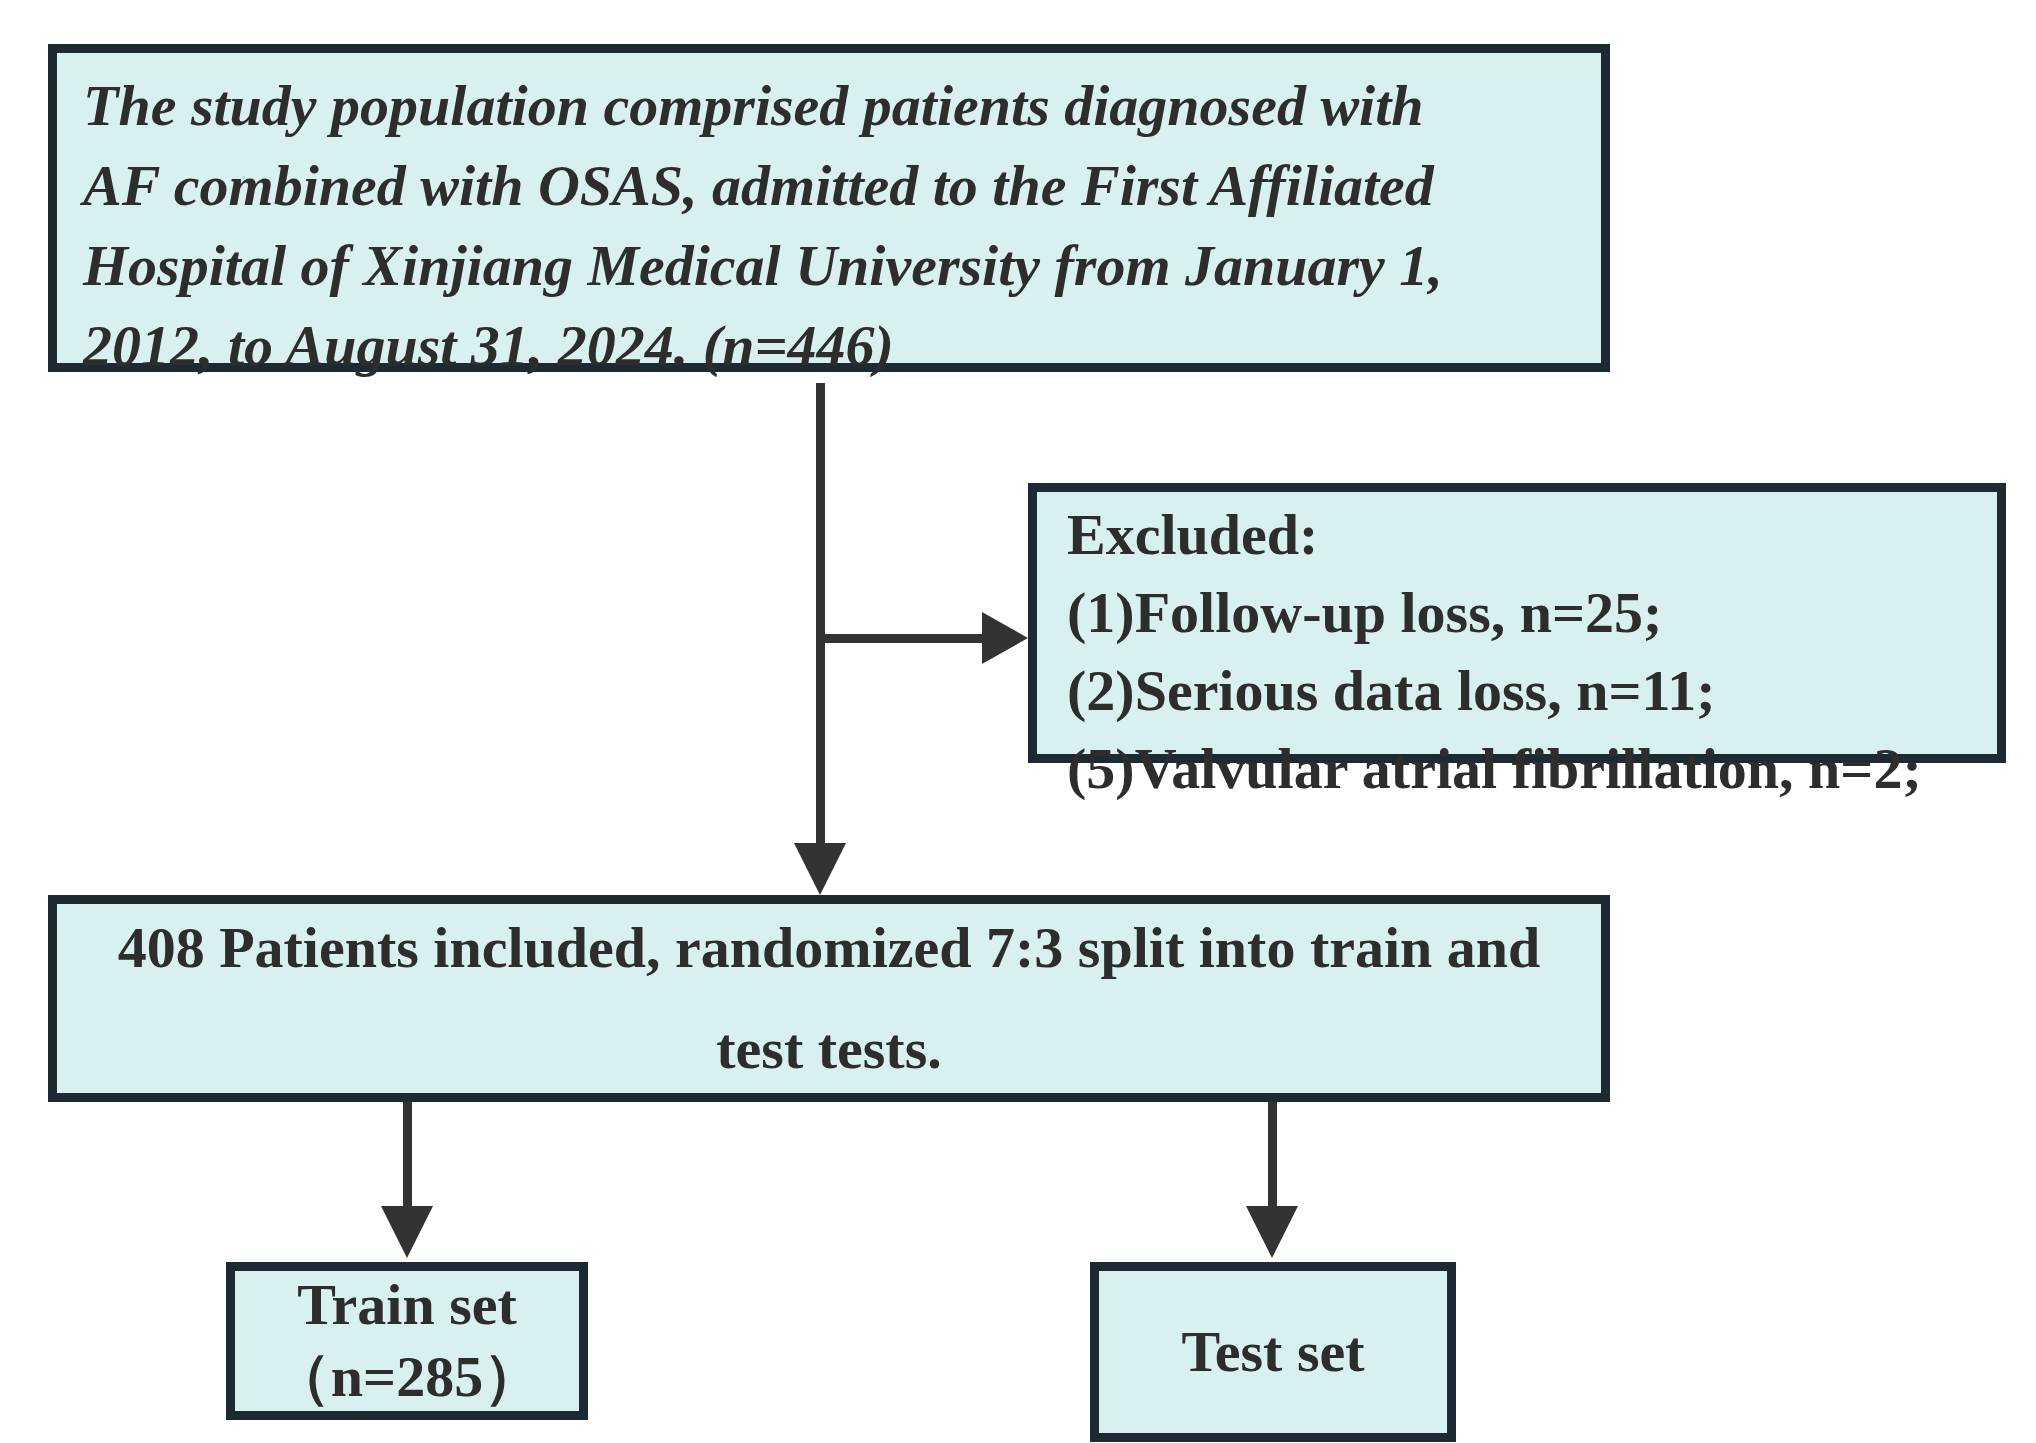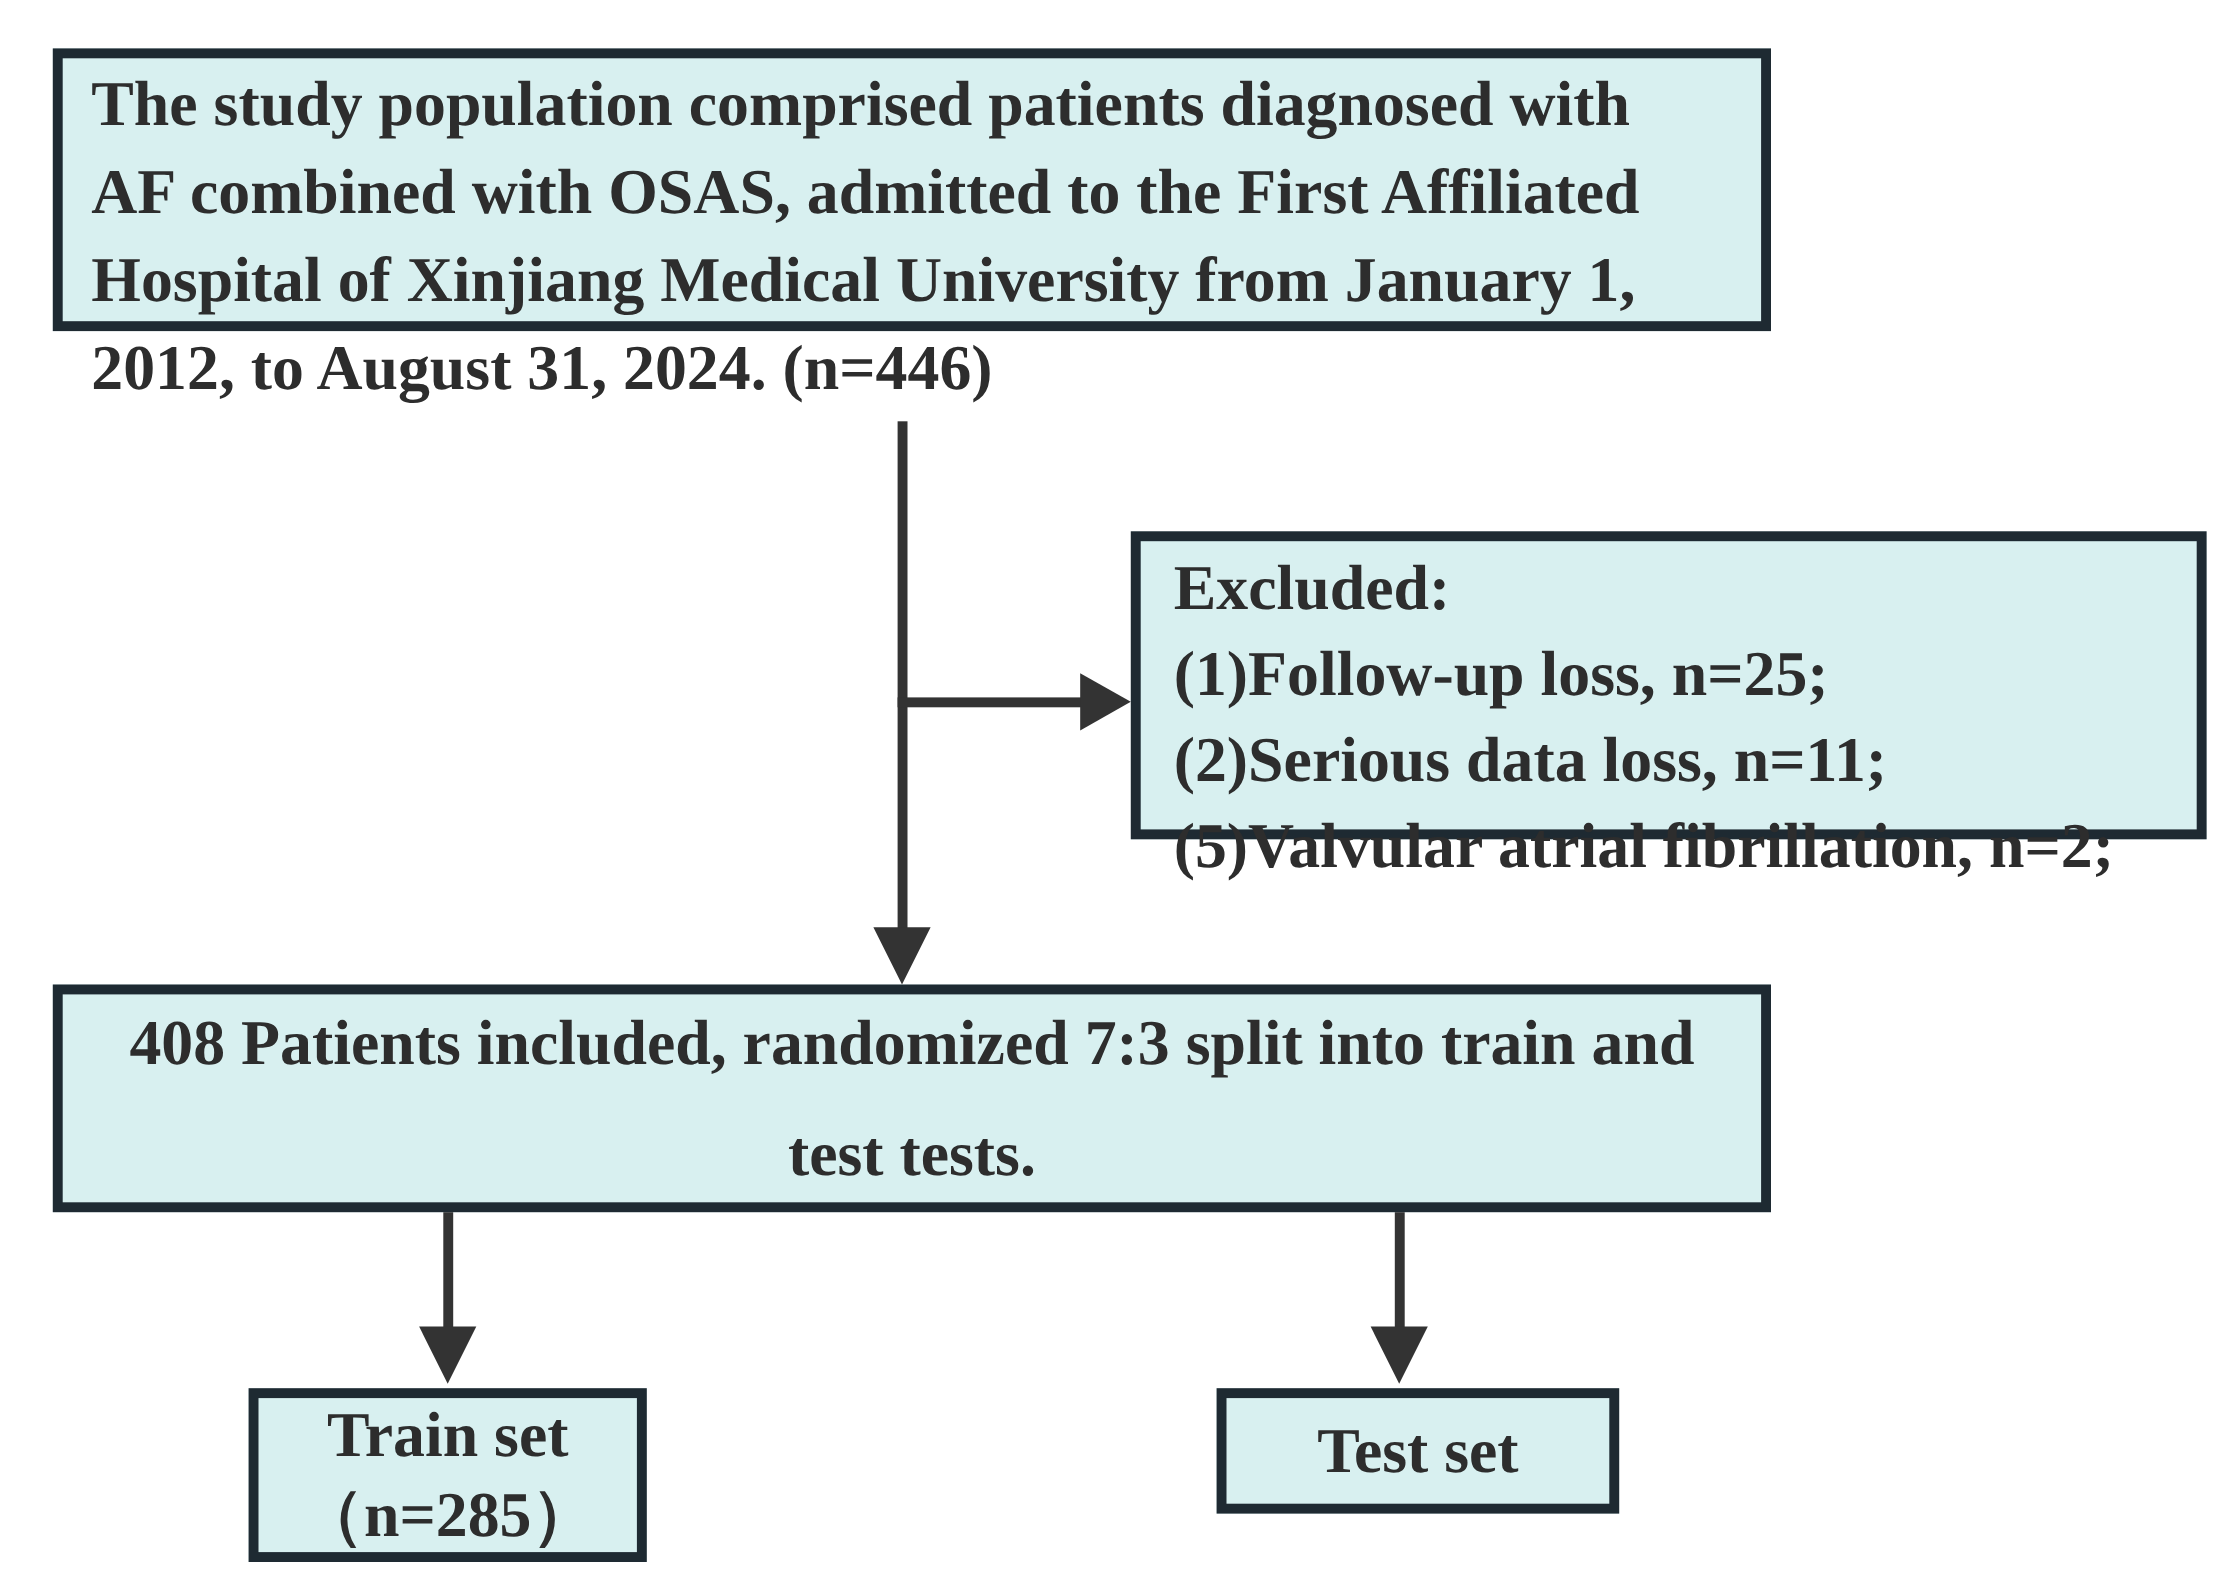--- a/index.html
+++ b/index.html
@@ -22,48 +22,48 @@
   .box{
     position:absolute;
     box-sizing:border-box;
     background:var(--fill);
     border:9px solid var(--border);
     font-size:58px;
     line-height:80px;
   }
   .box .line{white-space:nowrap;}
   .box-population{
-    left:48px; top:44px; width:1562px; height:257px;
-    padding:2px 26px;
+    left:48px; top:44px; width:1562px; height:328px;
+    padding:13px 26px;
     text-align:left;
+    font-style:italic;
   }
   .box-excluded{
     left:1028px; top:483px; width:978px; height:280px;
     padding:4px 30px;
     line-height:78px;
     text-align:left;
   }
   .box-included{
     left:48px; top:895px; width:1562px; height:207px;
     display:flex; flex-direction:column; justify-content:space-between; align-items:center;
     line-height:88px;
     text-align:center;
   }
   .box-train{
     left:226px; top:1262px; width:362px; height:158px;
     display:flex; flex-direction:column; justify-content:center; align-items:center;
     line-height:72px;
     text-align:right;
   }
   .box-test{
-    left:1090px; top:1262px; width:366px; height:114px;
+    left:1090px; top:1262px; width:366px; height:180px;
     display:flex; flex-direction:column; justify-content:center; align-items:center;
     line-height:72px;
     text-align:center;
-    margin-left:16px;
   }
   .stem{position:absolute; background:var(--arrow);}
   .stem-main   {left:816px; top:383px; width:9px;  height:462px;}
   .stem-branch {left:816px; top:634px; width:168px; height:9px;}
   .stem-train  {left:403px; top:1102px; width:9px; height:106px;}
   .stem-test   {left:1268px;top:1102px; width:9px; height:106px;}
   .head{position:absolute; width:0; height:0;}
   .head-down{
     border-left:26px solid transparent;
     border-right:26px solid transparent;

